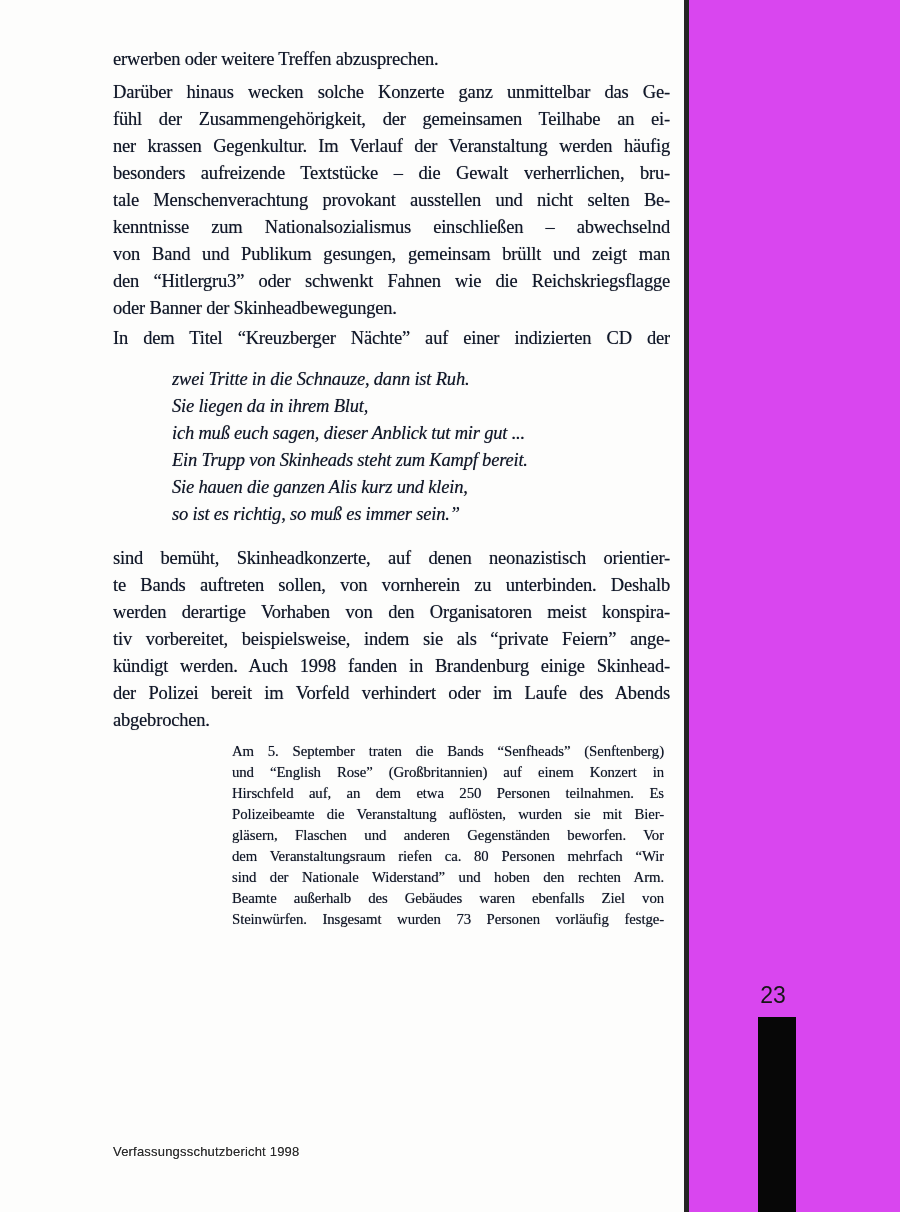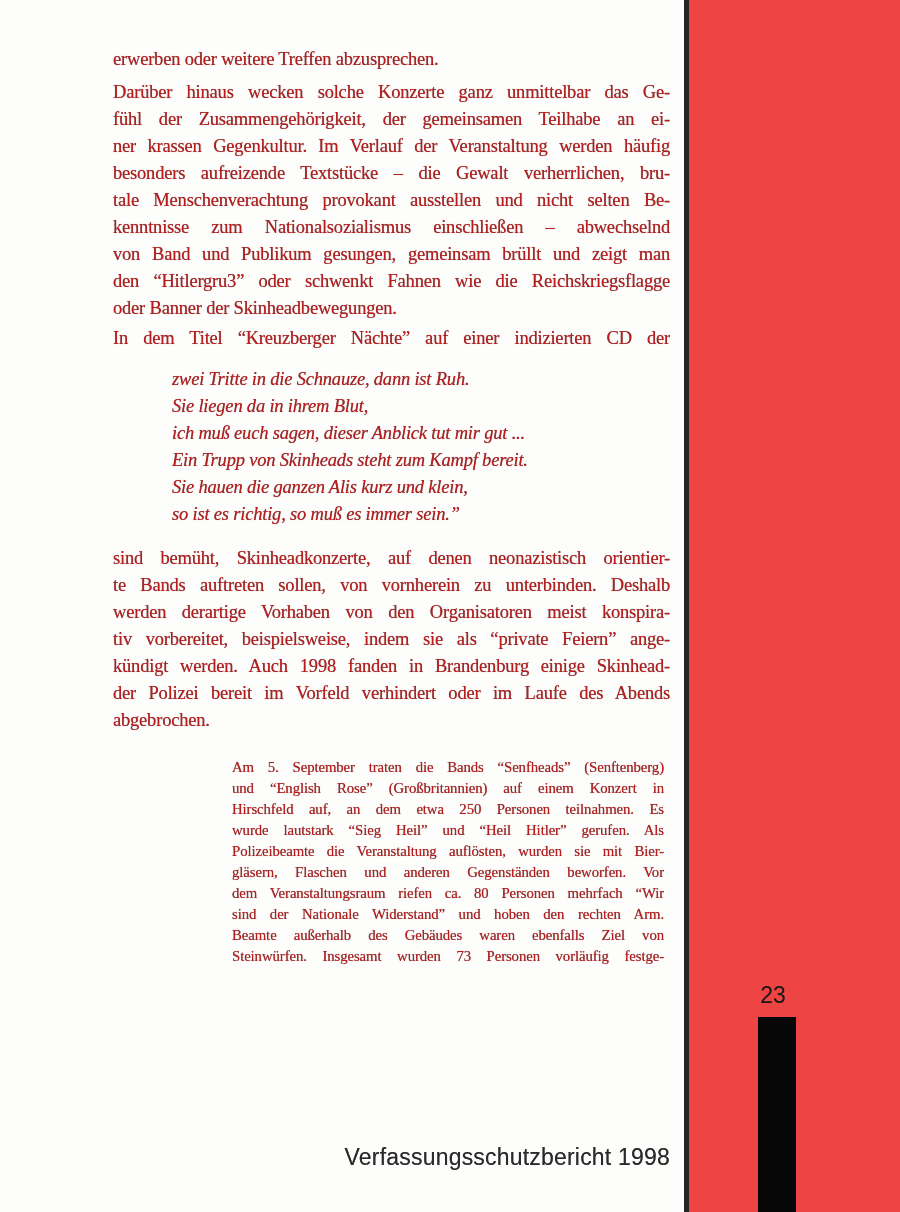--- a/index.html
+++ b/index.html
@@ -8,62 +8,62 @@
     position: relative;
     background: #fdfdfc;
     overflow: hidden;
     font-family: "Liberation Serif", serif;
   }
 
   
   .text-col {
     position: absolute;
     left: 113px; top: 46px; width: 557px;
-    color: #b91c1c;
+    color: #0f172a;
     font-size: 18.5px;
     letter-spacing: -0.2px;
     text-shadow: 0 0 0.7px rgba(40,40,40,0.65);
   }
   .para { margin: 0; }
   .line { height: 27px; line-height: 27px; overflow: hidden; }
   .jline { text-align: justify; text-align-last: justify; }
   .jline::after { content: ""; display: inline-block; width: 100%; height: 0; vertical-align: top; }
 
   .p-concerts   { margin-top: 6px;  }
   .p-cd-title   { margin-top: 3px;  }
   .quote-block  { margin-top: 14px; margin-left: 59px; font-style: italic; }
   .p-authorities{ margin-top: 17px; }
   .case-note {
-    margin-top: 23px; margin-left: 119px; width: 432px;
+    margin-top: 7px; margin-left: 119px; width: 432px;
     font-size: 14.8px; letter-spacing: -0.1px;
   }
   .case-note .line { height: 21px; line-height: 21px; }
 
   
   .footer {
     position: absolute;
     left: 113px; top: 1144px; width: 557px;
-    text-align: right;
+    text-align: left;
     font-family: "Liberation Sans", sans-serif;
-    font-size: 23px;
+    font-size: 13px;
     color: #2a2a2a;
     letter-spacing: 0.2px;
     text-shadow: 0 0 0.6px rgba(40,40,40,0.6);
   }
 
   
   .margin-rule {
     position: absolute;
     left: 684px; top: 0; width: 5px; height: 1212px;
     background: #242424;
   }
   .right-margin {
     position: absolute;
     left: 689px; top: 0; width: 211px; height: 1212px;
-    background: #ef4444;
+    background: #d946ef;
   }
   .page-number {
     position: absolute;
     left: 58px; top: 982px; width: 52px;
     text-align: center;
     font-family: "Liberation Sans", sans-serif;
     font-size: 23px;
     color: #161616;
   }
   .thumb-bar {
@@ -109,21 +109,20 @@
         <div class="line jline">werden derartige Vorhaben von den Organisatoren meist konspira-</div>
         <div class="line jline">tiv vorbereitet, beispielsweise, indem sie als “private Feiern” ange-</div>
         <div class="line jline">kündigt werden. Auch 1998 fanden in Brandenburg einige Skinhead-</div>
         <div class="line jline">der Polizei bereit im Vorfeld verhindert oder im Laufe des Abends</div>
         <div class="line">abgebrochen.</div>
       </div>
     <div class="para case-note">
         <div class="line jline">Am 5. September traten die Bands “Senfheads” (Senftenberg)</div>
         <div class="line jline">und “English Rose” (Großbritannien) auf einem Konzert in</div>
         <div class="line jline">Hirschfeld auf, an dem etwa 250 Personen teilnahmen. Es</div>
-        <div class="line jline">wurde lautstark “Sieg Heil” und “Heil Hitler” gerufen. Als</div>
         <div class="line jline">Polizeibeamte die Veranstaltung auflösten, wurden sie mit Bier-</div>
         <div class="line jline">gläsern, Flaschen und anderen Gegenständen beworfen. Vor</div>
         <div class="line jline">dem Veranstaltungsraum riefen ca. 80 Personen mehrfach “Wir</div>
         <div class="line jline">sind der Nationale Widerstand” und hoben den rechten Arm.</div>
         <div class="line jline">Beamte außerhalb des Gebäudes waren ebenfalls Ziel von</div>
         <div class="line jline">Steinwürfen. Insgesamt wurden 73 Personen vorläufig festge-</div>
       </div>
   </div>
 
   <div class="footer">Verfassungsschutzbericht 1998</div>

